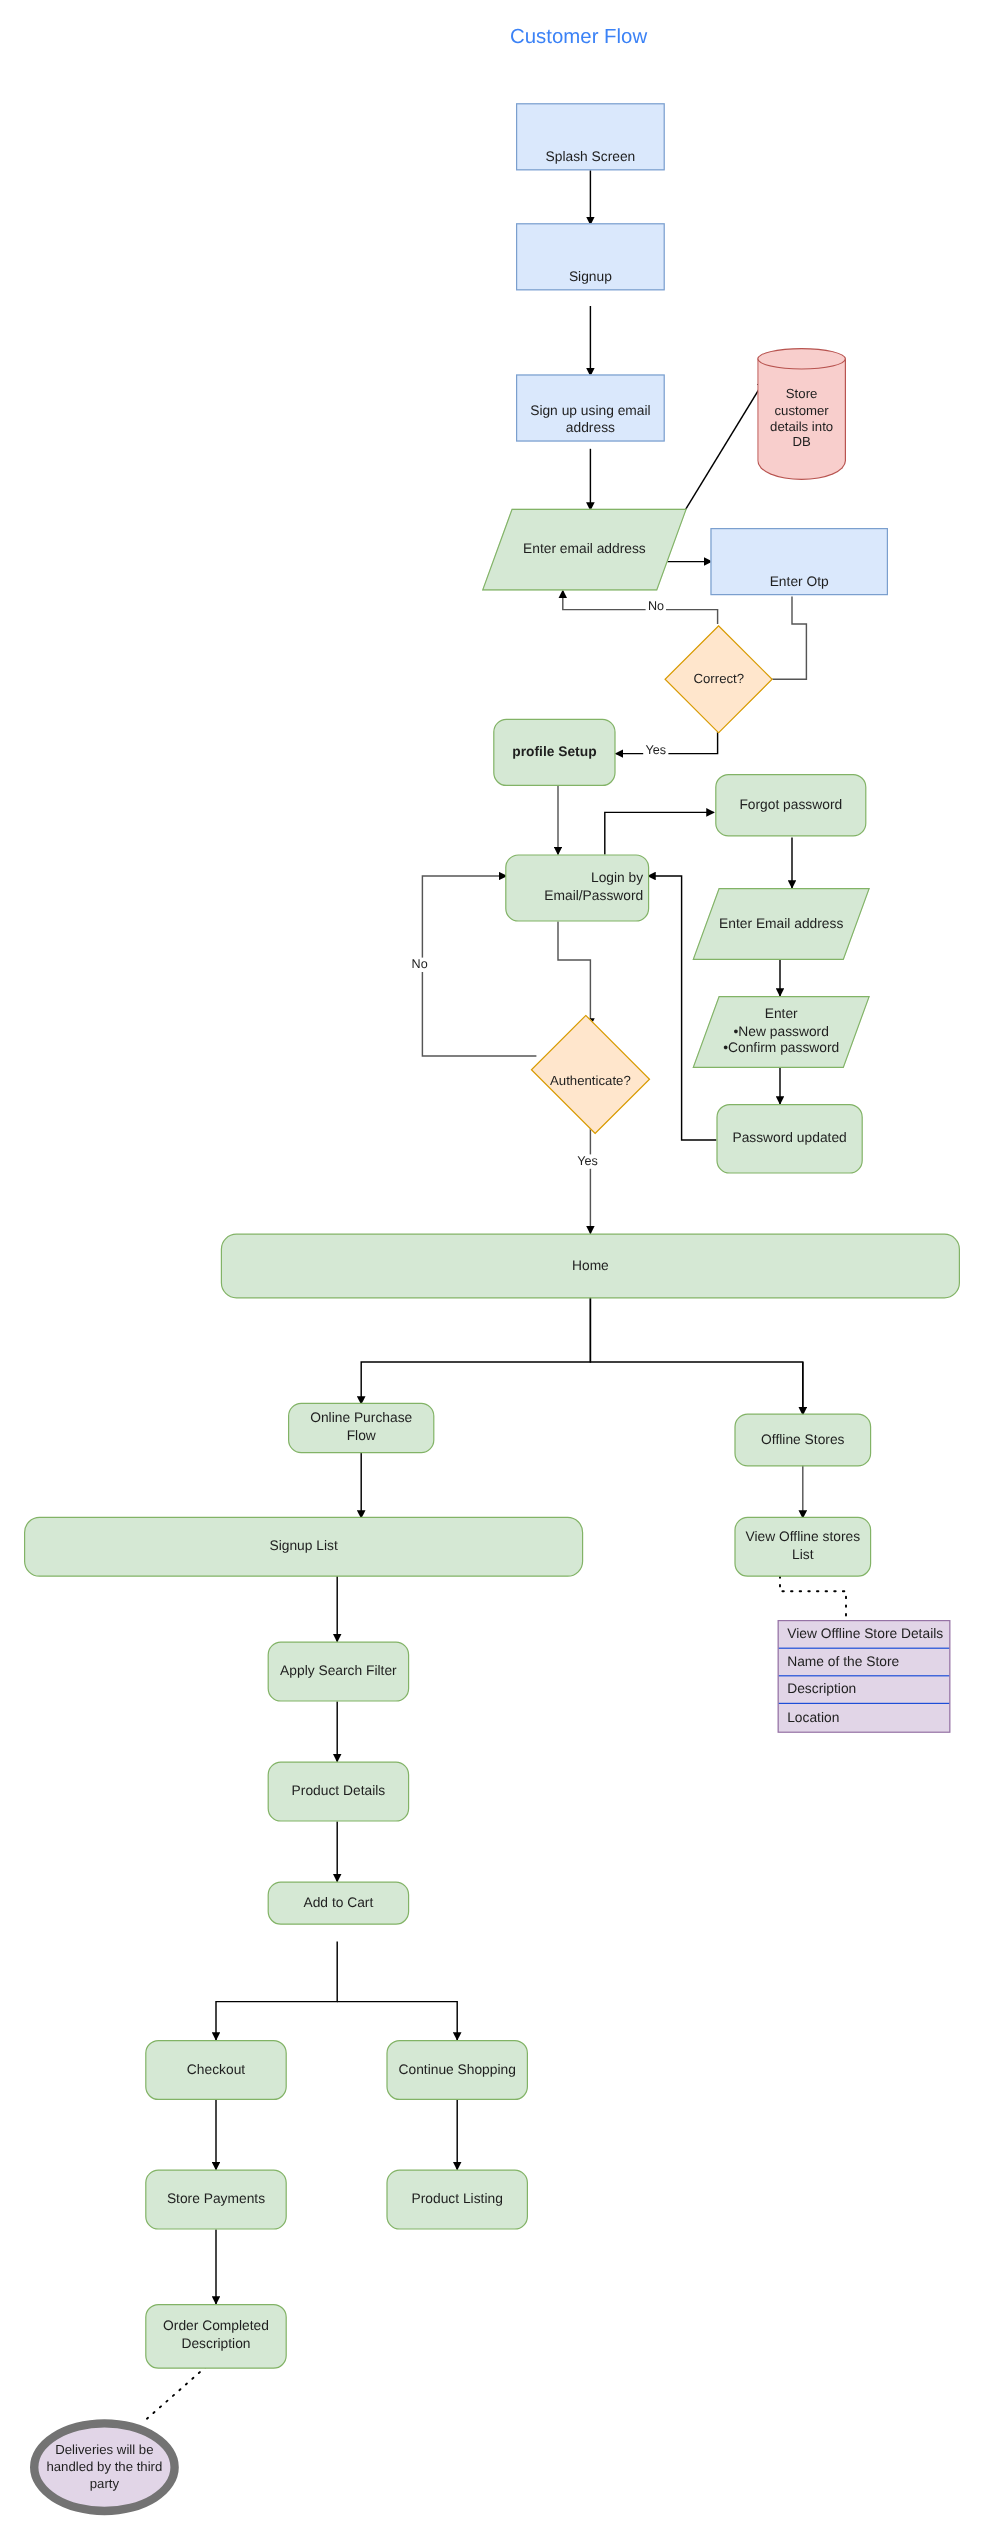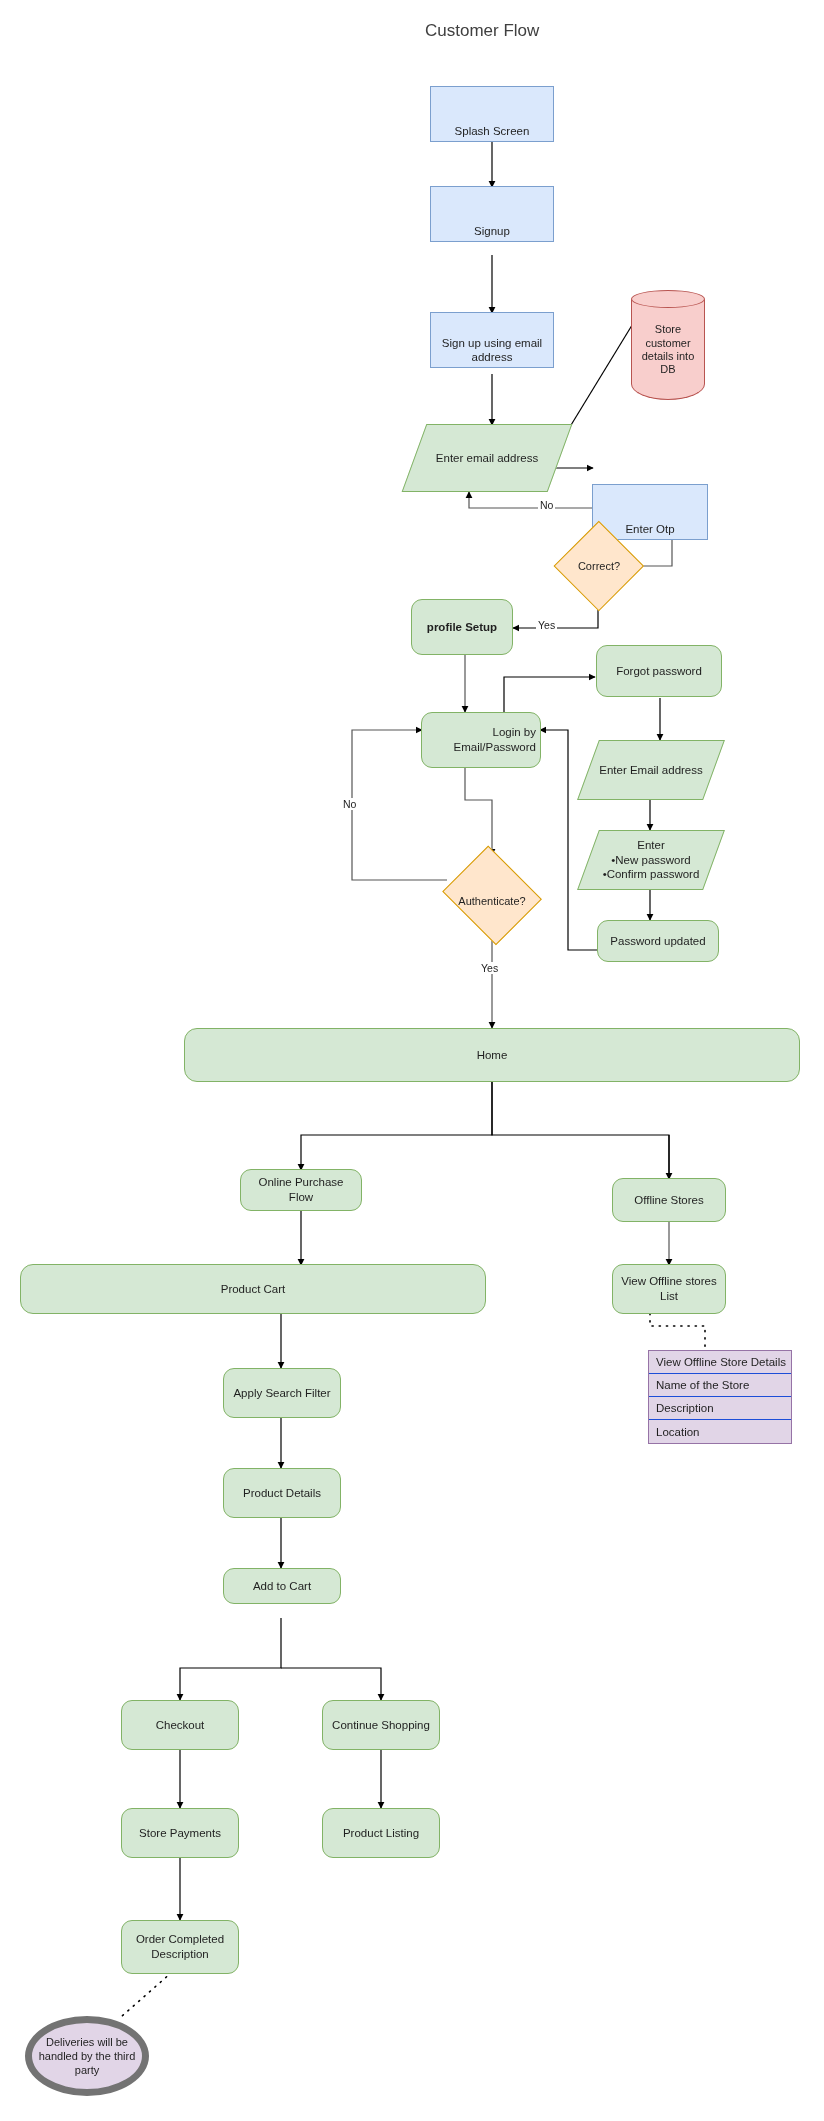--- a/index.html
+++ b/index.html
@@ -145,21 +145,21 @@
     font-size: 11.5px;
     color: #1f1f1f;
     height: 23px;
   }
   .store-table .trow:last-child {
     border-bottom: none;
   }
   
   .title {
     position: absolute;
-    color: #404040;
+    color: #3b82f6;
     font-size: 17px;
     white-space: nowrap;
   }
   .edge-label {
     position: absolute;
     font-size: 10.5px;
     color: #1f1f1f;
     background: #ffffff;
     padding: 0 2px;
     white-space: nowrap;
@@ -264,21 +264,21 @@
     <span class="cyl-body"></span>
     <span class="cyl-top"></span>
     <span class="cyl-label">Store customer details into DB</span>
   </div>
 
   <div class="node para-green" style="left:414px; top:424px; width:146px; height:68px;">
     <span class="para-fill"></span>
     <span class="para-label">Enter email address</span>
   </div>
 
-  <div class="node rect-blue" style="left:592px; top:440px; width:116px; height:56px;margin-top:44px;">
+  <div class="node rect-blue" style="left:592px; top:440px; width:148px; height:56px;">
     <span>Enter Otp</span>
   </div>
 
   <div class="node diamond" style="left:554px; top:521px; width:90px; height:90px;">
     <span class="dia-fill"></span>
     <span class="dia-label">Correct?</span>
   </div>
 
   <div class="node round-green" style="left:411px; top:599px; width:102px; height:56px; font-weight:bold;">
     <span>profile Setup</span>
@@ -304,38 +304,38 @@
       <span>•New password</span><br>
       <span>•Confirm password</span>
     </span>
   </div>
 
   <div class="node diamond" style="left:438px; top:855px; width:108px; height:92px;">
     <span class="dia-fill"></span>
     <span class="dia-label">Authenticate?</span>
   </div>
 
-  <div class="node round-green" style="left:597px; top:920px; width:122px; height:42px;">
+  <div class="node round-green" style="left:597px; top:920px; width:122px; height:58px;">
     <span>Password updated</span>
   </div>
 
   <div class="node round-green-lg" style="left:184px; top:1028px; width:616px; height:54px;">
     <span>Home</span>
   </div>
 
   <div class="node round-green" style="left:240px; top:1169px; width:122px; height:42px;">
     <span>Online Purchase Flow</span>
   </div>
 
   <div class="node round-green" style="left:612px; top:1178px; width:114px; height:44px;">
     <span>Offline Stores</span>
   </div>
 
   <div class="node round-green-lg" style="left:20px; top:1264px; width:466px; height:50px;">
-    <span>Product Cart</span>
+    <span>Signup List</span>
   </div>
 
   <div class="node round-green" style="left:612px; top:1264px; width:114px; height:50px;">
     <span>View Offline stores List</span>
   </div>
 
   <div class="node round-green" style="left:223px; top:1368px; width:118px; height:50px;">
     <span>Apply Search Filter</span>
   </div>
 

